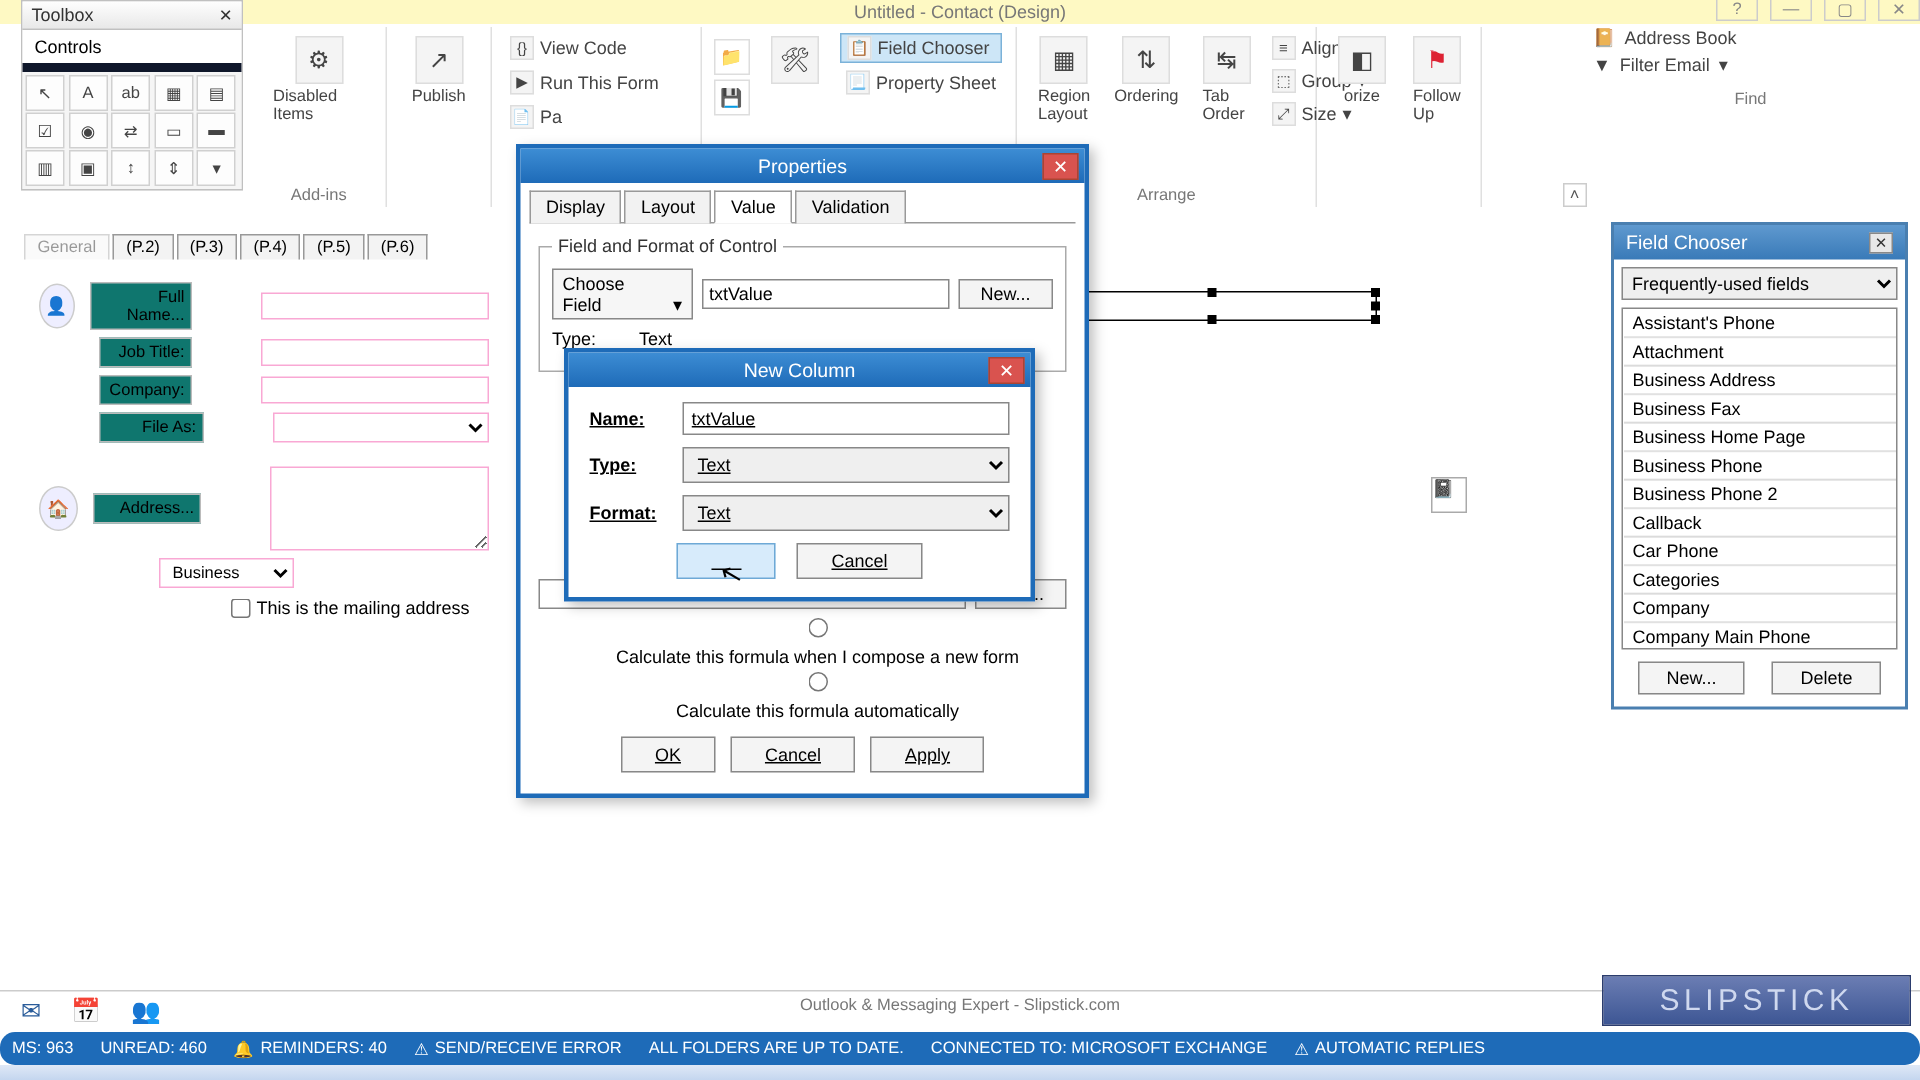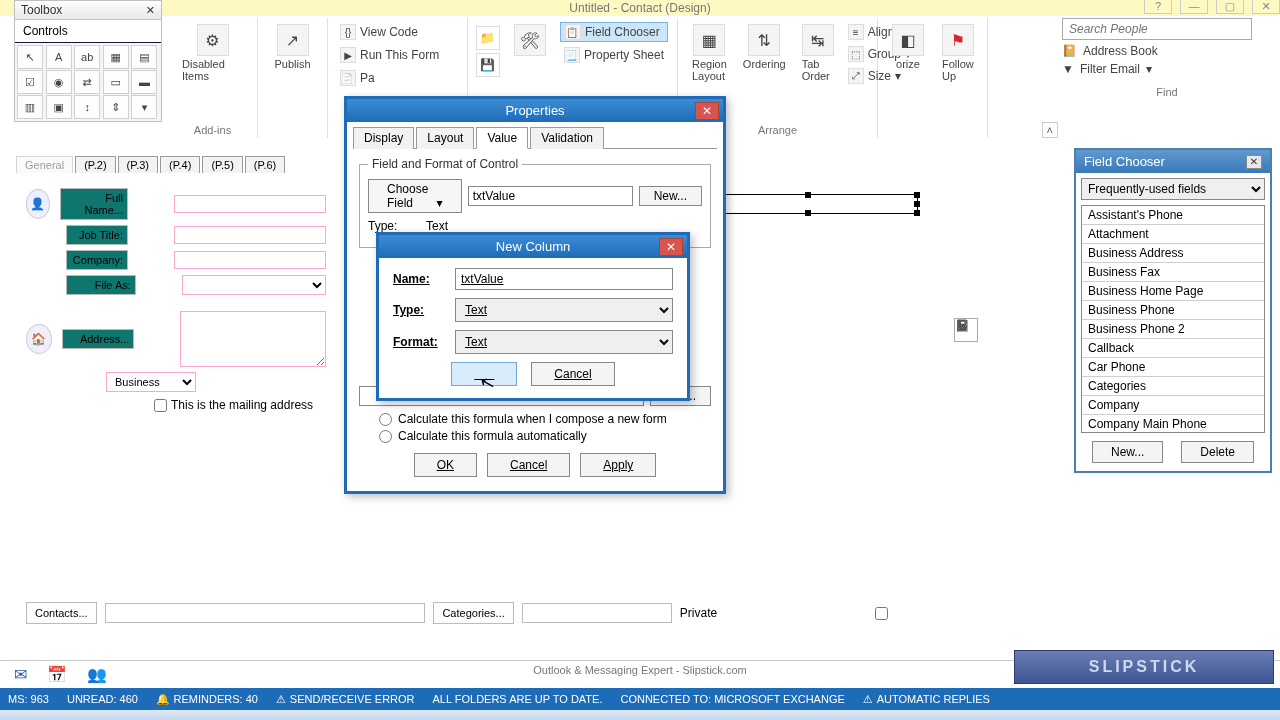--- a/index.html
+++ b/index.html
@@ -7,21 +7,21 @@
 
 
 .titlebar { position: absolute; top: 0; left: 0; right: 0; height: 16px; background: #fef9c3; display: flex; align-items: center; justify-content: center; color: #777; font-size: 12px; }
 .titlebar .winbtns { position: absolute; right: 0; top: -2px; display: flex; gap: 8px; }
 .titlebar .winbtns span { width: 28px; height: 16px; border: 1px solid #ccc; display: flex; align-items: center; justify-content: center; color: #888; font-size: 11px; }
 
 
 .toolbox { position: absolute; left: 14px; top: 0; width: 148px; background: #f0f0f0; border: 1px solid #c0c0c0; }
 .toolbox .tb-title { background: linear-gradient(#fefefe,#e8e8e8); padding: 2px 6px; font-size: 12px; color: #333; border-bottom:1px solid #c0c0c0; display:flex; justify-content:space-between; align-items:center; }
 .toolbox .tb-title .x { font-size: 11px; }
-.toolbox .tb-sub { background: #fff; padding: 4px 8px; border-bottom:1px solid #0f172a; font-size:12px; }
+.toolbox .tb-sub { background: #fff; padding: 4px 8px; border-bottom:6px solid #0f172a; font-size:12px; }
 .toolbox .tb-grid { display: grid; grid-template-columns: repeat(5, 1fr); gap: 1px; padding: 2px; background:#f5f5f5;}
 .toolbox .tb-grid div { width: 26px; height: 24px; background:#fdfdfd; border:1px solid #d0d0d0; display:flex; align-items:center; justify-content:center; font-size:11px; color:#444;}
 
 
 .ribbon { position: absolute; left: 168px; top: 18px; right: 0; height: 120px; background: #fff; display:flex; }
 .ribbon .group { border-right:1px solid #e0e0e0; padding: 4px 8px 2px 8px; height:100%; display:flex; flex-direction:column; justify-content:space-between; }
 .ribbon .group .glabel { text-align:center; font-size:11px; color:#777; }
 .ribbon .bigbtn { display:flex; flex-direction:column; align-items:center; gap:2px; font-size:11px; color:#444; padding:2px 6px; }
 .ribbon .bigbtn .ico { width:32px; height:32px; background:#f4f4f4; border:1px solid #ddd; display:flex;align-items:center;justify-content:center;font-size:16px;}
 .ribbon .smallbtn { display:flex; align-items:center; gap:4px; font-size:12px; color:#444; padding:2px 4px;}
@@ -69,45 +69,45 @@
 .dialog .dtitle .dx { position:absolute; right:4px; top:3px; width:24px; height:18px; background:#d9534f; color:#fff; display:flex;align-items:center;justify-content:center; font-size:12px; border:1px solid #a43; }
 .props { left:344px; top:96px; width:382px; }
 .props .tabbar { display:flex; border-bottom:1px solid #999; margin:4px 6px 0 6px;}
 .props .tabbar .tb { padding:3px 10px; font-size:12px; border:1px solid #999; border-bottom:none; background:#f2f2f2; margin-right:2px; position:relative; top:1px;}
 .props .tabbar .tb.active { background:#fff; font-weight:normal; border-bottom:1px solid #fff;}
 .props .panel { padding:8px 12px 14px 12px; }
 .props fieldset { border:1px solid #aaa; padding:8px; margin-bottom:8px;}
 .props legend { font-size:12px; color:#333; padding:0 4px;}
 .props .fr { display:flex; align-items:center; gap:6px; margin-bottom:6px; font-size:12px;}
 .props .fr label { width:52px;}
-.props .fr .cf { border:1px solid #888; padding:2px 18px; background:#f6f6f6; display:flex; align-items:flex-end; gap:6px;}
+.props .fr .cf { border:1px solid #888; padding:2px 6px; background:#f6f6f6; display:flex; align-items:flex-end; gap:6px;}
 .props .fr input[type=text] { border:1px solid #888; padding:2px 4px; font-size:12px; flex:1;}
 .props .fr button { border:1px solid #888; padding:2px 14px; background:#f4f4f4; font-size:12px;}
-.props .radio { display:flex; align-items:center; gap:6px; font-size:12px; margin:3px 0 0 20px;}
+.props .radio { display:flex; align-items:center; gap:6px; font-size:12px; margin:3px 0 0 20px;flex-direction:column;}
 .props .btnrow { display:flex; gap:10px; justify-content:center; margin-top:10px;text-decoration:underline;}
 .props .btnrow button { padding:4px 22px; font-size:12px; border:1px solid #888; background:#f4f4f4;}
 
 
 .newcol { left:376px; top:232px; width:314px; border-width:3px;}
 .newcol .body { padding:10px 14px 12px 14px;text-decoration:underline;}
 .newcol .nr { display:flex; align-items:center; gap:8px; margin-bottom:8px; font-size:12px;}
 .newcol .nr label { width:54px; font-weight:bold;}
 .newcol .nr input, .newcol .nr select { flex:1; border:1px solid #888; padding:3px 5px; font-size:12px;}
 .newcol .brow { display:flex; gap:14px; justify-content:center; margin-top:8px;}
 .newcol .brow button { padding:4px 22px; font-size:12px; border:1px solid #888; background:#f4f4f4;}
 .newcol .brow button.hover { background:#d7ebfb; border-color:#6ea9d6;}
 
 
 .cursor { position:absolute; left:480px; top:372px; font-size:18px; color:#000; pointer-events:none; z-index:999; transform:rotate(-15deg);}
 
 
-.statbar { position:absolute; left:0; right:0; bottom:10px; height:22px; background:#1e6bb8; color:#fff; display:flex; align-items:center; font-size:11px; padding:0 8px; gap:18px;}
+.statbar { position:absolute; left:0; right:0; bottom:10px; height:22px; background:#1e6bb8; color:#fff; display:flex; align-items:center; font-size:11px; padding:0 8px; gap:18px;border-radius:10px;}
 .statbar .seg { display:flex; align-items:center; gap:4px;}
 .footline { position:absolute; left:0; right:0; bottom:42px; height:18px; border-top:1px solid #ccc; display:flex; align-items:center; justify-content:center; color:#777; font-size:11px;}
-.slipstick { position:absolute; right:6px; bottom:36px; width:260px; height:34px; background:linear-gradient(#6b7db3,#3d5694); color:#cfd8ef; display:flex; align-items:center; justify-content:center; font-size:16px; letter-spacing:3px; border:1px solid #2b3c6e; font-weight:bold;}
+.slipstick { position:absolute; right:6px; bottom:36px; width:206px; height:34px; background:linear-gradient(#6b7db3,#3d5694); color:#cfd8ef; display:flex; align-items:center; justify-content:center; font-size:20px; letter-spacing:3px; border:1px solid #2b3c6e; font-weight:normal;}
 .taskbar { position:absolute; left:0; right:0; bottom:0; height:10px; background:linear-gradient(#dfe8f6,#c4d6ef);}
 .minitray { position:absolute; left:0; bottom:32px; height:28px; display:flex; align-items:center; gap:20px; padding:0 14px;}
 .minitray span { font-size:16px; color:#2a5c9a;}
 </style>
 </head>
 <body>
 
 <div class="titlebar">
   <span>Untitled - Contact  (Design)</span>
   <div class="winbtns">
@@ -230,21 +230,20 @@
           <span>Follow Up</span>
         </div>
     </div>
     <div class="glabel"></div>
   </div>
   <span class="collapse">˄</span>
 </div>
 
 <div class="rightpanel">
   <div class="searchrow">
-    <input placeholder="Search People" style="">
     <div class="lnk">
         <span>📔</span>
         <span>Address Book</span>
       </div>
     <div class="lnk"><span>▼</span><span>Filter Email</span>▾</div>
     <div class="glabel">Find</div>
   </div>
 </div>
 
 <div class="fieldchooser">
@@ -322,28 +321,20 @@
           <div class="h h2"></div>
           <div class="h h3"></div>
           <div class="h h4"></div>
           <div class="h h5"></div>
           <div class="h h6"></div>
           <div class="h h7"></div>
           <div class="h h8"></div>
       </div>
       <div style="position:absolute;top:130px;right:60px;width:24px;height:24px;border:1px solid #aaa">📓</div>
     </div>
-  </div>
-  <div class="bottom">
-    <span class="btx">Contacts...</span>
-    <input style="">
-    <span class="btx">Categories...</span>
-    <input style="flex: 0.4 1 0%;">
-    <span>Private</span>
-    <input type="checkbox" style="">
   </div>
 </div>
 
 <div class="dialog props">
   <div class="dtitle"><span>Properties</span><span class="dx">✕</span></div>
   <div class="tabbar">
     <div class="tb">Display</div>
     <div class="tb">Layout</div>
     <div class="tb active">Value</div>
     <div class="tb">Validation</div>

